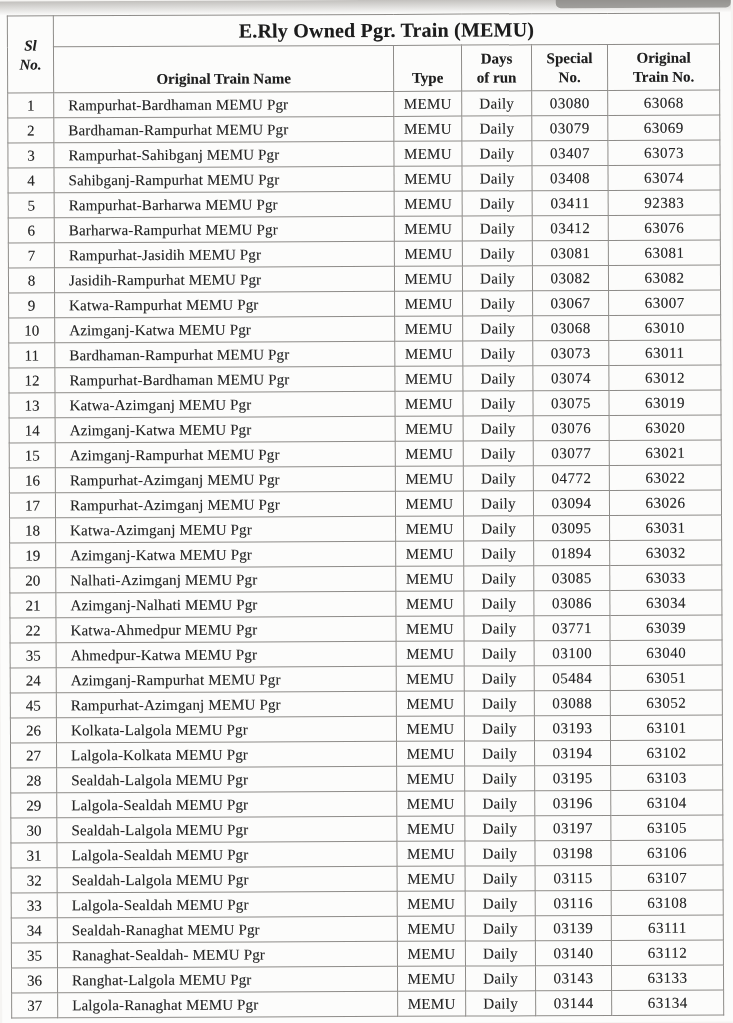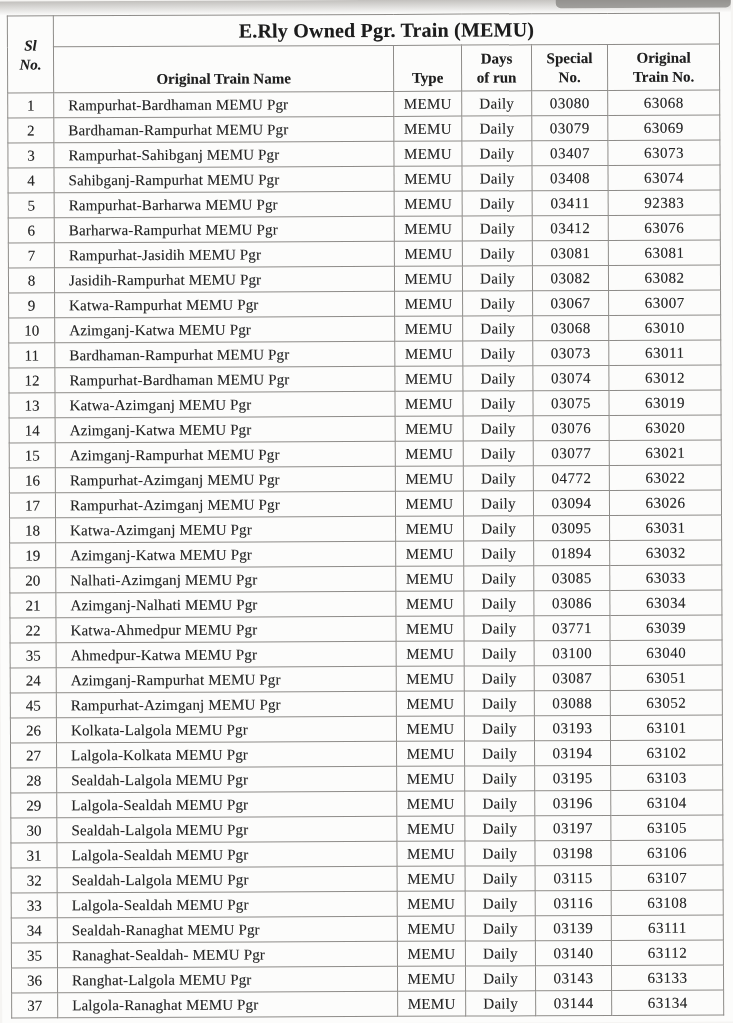--- a/index.html
+++ b/index.html
@@ -298,21 +298,21 @@
           <td class="c2">MEMU</td>
           <td class="c3">Daily</td>
           <td class="c4">03100</td>
           <td class="c5">63040</td>
         </tr>
         <tr>
           <td class="c0">24</td>
           <td class="c1">Azimganj-Rampurhat MEMU Pgr</td>
           <td class="c2">MEMU</td>
           <td class="c3">Daily</td>
-          <td class="c4">03087</td>
+          <td class="c4">05484</td>
           <td class="c5">63051</td>
         </tr>
         <tr>
           <td class="c0">45</td>
           <td class="c1">Rampurhat-Azimganj MEMU Pgr</td>
           <td class="c2">MEMU</td>
           <td class="c3">Daily</td>
           <td class="c4">03088</td>
           <td class="c5">63052</td>
         </tr>

